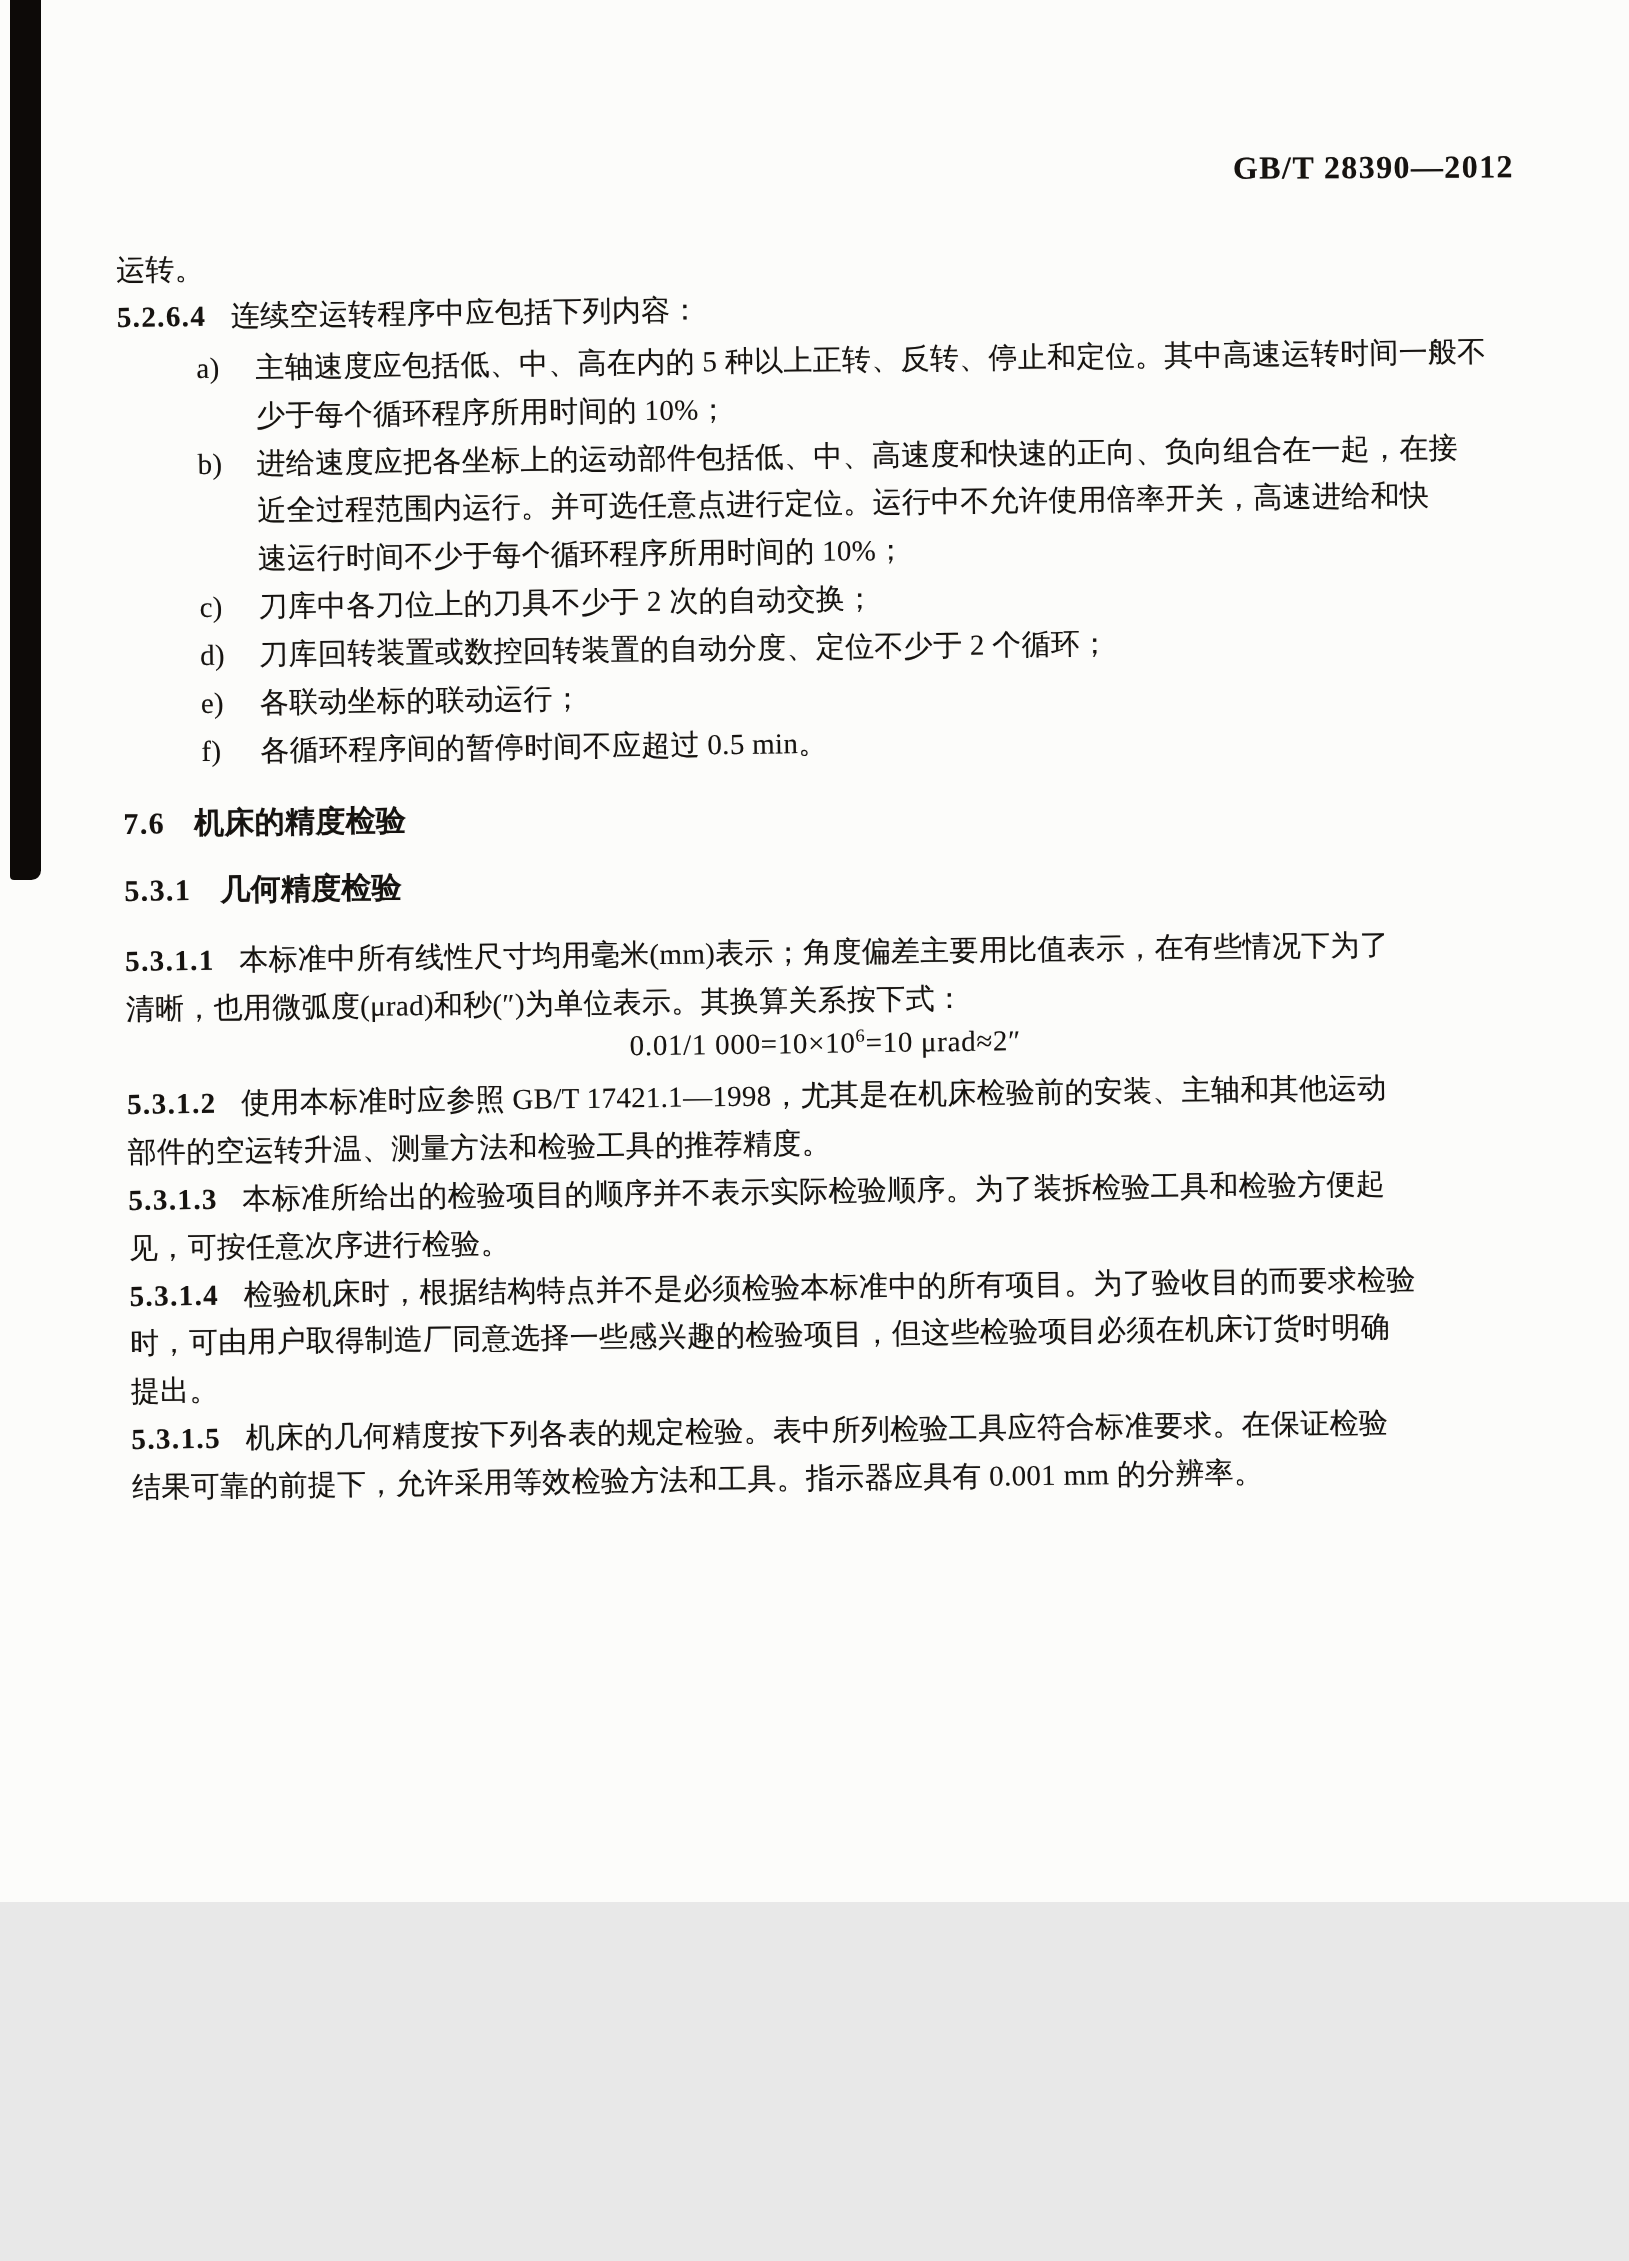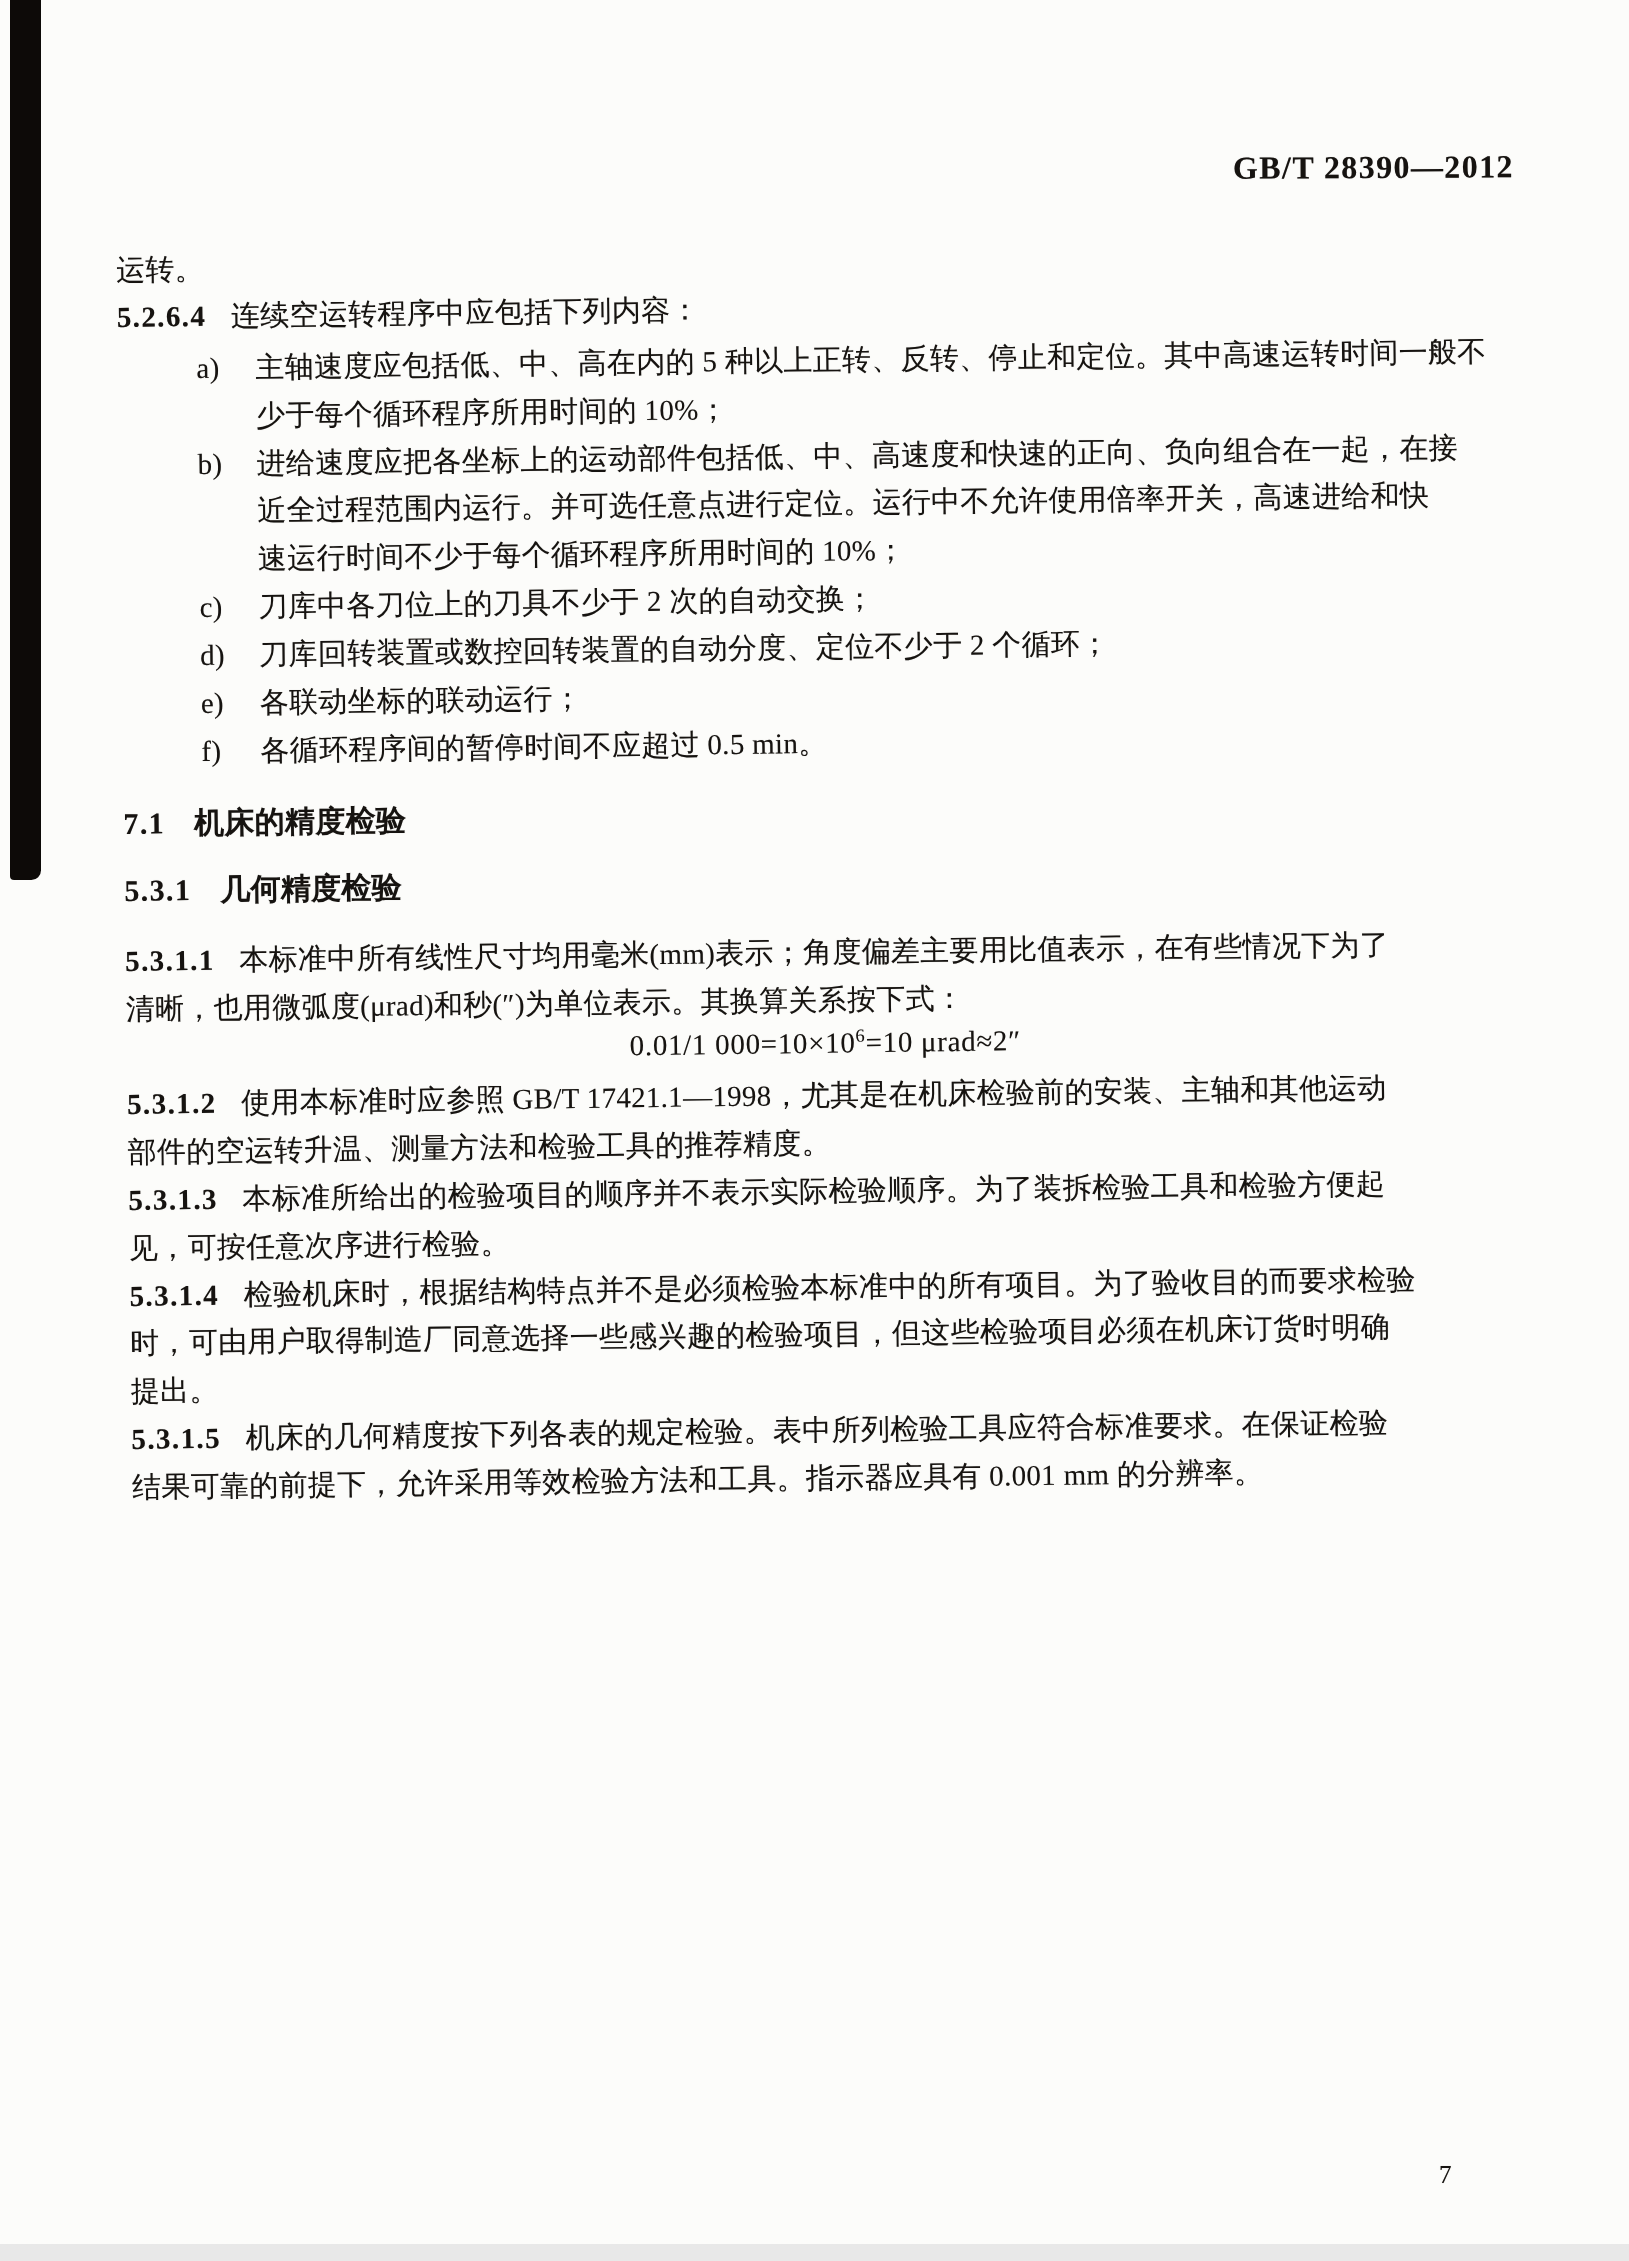--- a/index.html
+++ b/index.html
@@ -1,18 +1,18 @@
 <!DOCTYPE html>
 <html style="font-size:11px"><head>
 <meta charset="utf-8">
 <style>
   html,body{margin:0;padding:0;background:#e8e8e8;}
   #page{
     position:relative;
-    width:1629px;height:2244px;
+    width:1629px;height:1902px;
     background:#fcfcfa;
     overflow:hidden;
     font-family:"Liberation Serif","DejaVu Serif",serif;
     color:#161310;
   }
   
   #scan-bar{
     position:absolute;left:9.6px;top:0;width:31px;height:880px;
     background:#0d0a08;
     border-bottom-left-radius:4.1px;border-bottom-right-radius:9.6px;
@@ -79,21 +79,21 @@
     <div class="ln" style="top:637px;left:195px">d)</div>
     <div class="ln" style="top:637px;left:254px">刀库回转装置或数控回转装置的自动分度、定位不少于 2 个循环；</div>
 
     <div class="ln" style="top:685px;left:195px">e)</div>
     <div class="ln" style="top:685px;left:254px">各联动坐标的联动运行；</div>
 
     <div class="ln" style="top:733px;left:195px">f)</div>
     <div class="ln" style="top:733px;left:254px">各循环程序间的暂停时间不应超过 0.5 min。</div>
 
     <div class="ln heading" style="top:805px;left:116px">
-      <span class="num">7.1</span><span>机床的精度检验</span>
+      <span class="num">7.6</span><span>机床的精度检验</span>
     </div>
 
     <div class="ln heading" style="top:872px;left:116px">
       <span class="num">5.3.1</span><span>几何精度检验</span>
     </div>
 
     <div class="ln" style="top:942px;left:116px">
       <span class="num">5.3.1.1</span><span>本标准中所有线性尺寸均用毫米(mm)表示；角度偏差主要用比值表示，在有些情况下为了</span>
     </div>
     <div class="ln" style="top:990px;left:116px">清晰，也用微弧度(μrad)和秒(″)为单位表示。其换算关系按下式：</div>

